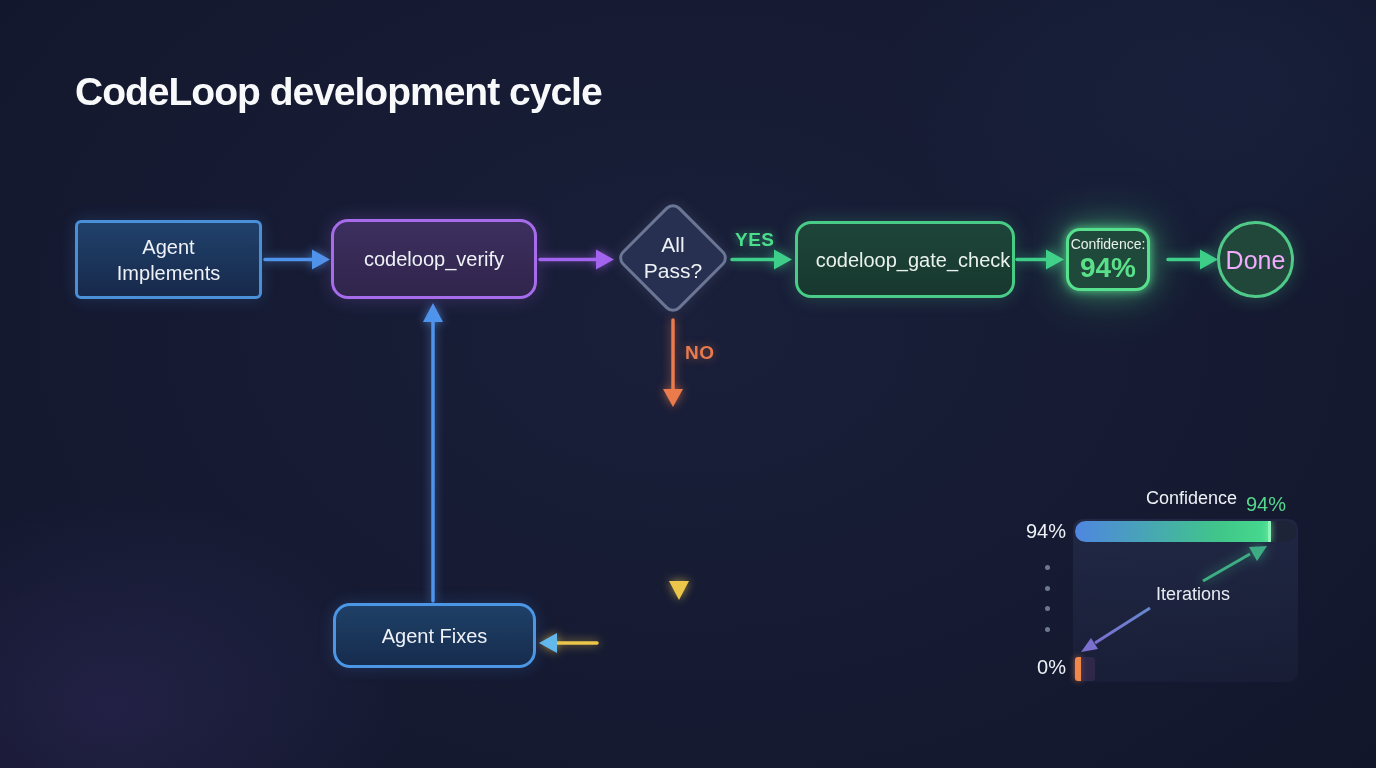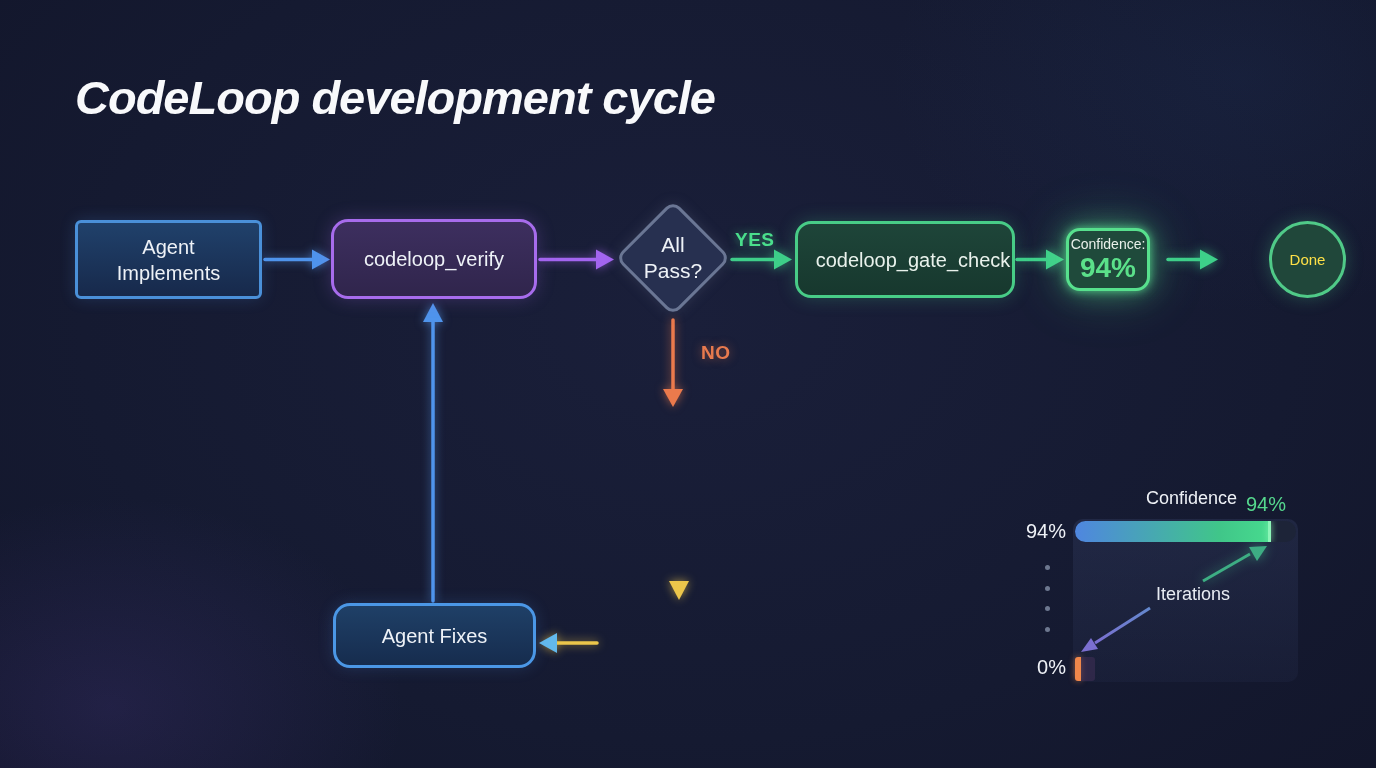--- a/index.html
+++ b/index.html
@@ -10,23 +10,22 @@
   }
   #canvas{
     position:relative;width:1376px;height:768px;
     background:
       radial-gradient(420px 300px at 8% 92%, rgba(92,70,165,0.20), rgba(0,0,0,0) 70%),
       radial-gradient(500px 340px at 90% 10%, rgba(45,80,140,0.12), rgba(0,0,0,0) 70%),
       radial-gradient(1100px 760px at 50% 42%, #1a1f3a 0%, #151a31 55%, #111428 100%);
   }
   .title{
     position:absolute;left:75px;top:70px;
-    font-size:47px;font-weight:bold;letter-spacing:-1px;
+    font-size:39px;font-weight:bold;letter-spacing:-1px;
     color:#f8f9fb;
-    font-style:italic;
   }
   
   .node{
     position:absolute;box-sizing:border-box;
     display:flex;align-items:center;justify-content:center;text-align:center;
     color:#eef2f7;font-size:20px;line-height:26px;
   }
   .n-implements{
     left:75px;top:220px;width:187px;height:79px;
     border:3px solid #4a90d9;border-radius:6px;
@@ -58,23 +57,23 @@
   .n-badge{
     left:1066px;top:228px;width:84px;height:63px;
     border:3px solid #57e08d;border-radius:14px;
     background:#1f4a3b;
     flex-direction:column;gap:0;
     box-shadow:0 0 10px rgba(90,230,145,0.75),0 0 28px rgba(90,230,145,0.45),0 0 55px rgba(90,230,145,0.30);
   }
   .n-badge .cap{font-size:14px;color:#e9f0ea;line-height:17px;}
   .n-badge .val{font-size:28px;font-weight:bold;color:#5be08a;line-height:30px;}
   .n-done{
-    left:1269px;top:221px;width:77px;height:77px;
+    left:1217px;top:221px;width:77px;height:77px;
     border:3px solid #50ca88;border-radius:50%;
-    background:#20473a;color:#fde047;font-size:15px;
+    background:#20473a;color:#f0abfc;font-size:25px;
     box-shadow:0 0 18px rgba(80,202,136,0.30);
   }
   .n-diagnose{
     left:575px;top:410px;width:216px;height:78px;
     border:3px solid #ed8456;border-radius:16px;
     background:linear-gradient(180deg,#452f29 0%,#3a2722 100%);
     box-shadow:0 0 16px rgba(237,132,86,0.22);
   }
   .n-repair{
     left:600px;top:603px;width:173px;height:79px;
@@ -83,21 +82,21 @@
     box-shadow:0 0 16px rgba(230,195,75,0.20);
   }
   .n-fixes{
     left:333px;top:603px;width:203px;height:65px;
     border:3px solid #4b97e6;border-radius:17px;
     background:linear-gradient(180deg,#1f4067 0%,#162c4e 100%);
     box-shadow:0 0 16px rgba(80,150,235,0.20);
   }
   .edge-label{position:absolute;font-size:19px;font-weight:bold;letter-spacing:0.5px;}
   .lbl-yes{left:735px;top:229px;color:#4ade8c;text-shadow:0 0 10px rgba(74,222,140,0.6);}
-  .lbl-no{left:685px;top:342px;color:#e87a4e;text-shadow:0 0 10px rgba(232,122,78,0.5);margin-left:16px;}
+  .lbl-no{left:685px;top:342px;color:#e87a4e;text-shadow:0 0 10px rgba(232,122,78,0.5);}
   
   #edges{position:absolute;left:0;top:0;pointer-events:none;}
   .st{stroke-width:3.5;fill:none;stroke-linecap:round;}
   .g-blue{filter:drop-shadow(0 0 5px rgba(90,155,240,0.65));}
   .g-purple{filter:drop-shadow(0 0 5px rgba(163,101,240,0.65));}
   .g-green{filter:drop-shadow(0 0 6px rgba(62,207,138,0.70));}
   .g-orange{filter:drop-shadow(0 0 5px rgba(235,122,76,0.65));}
   .g-yellow{filter:drop-shadow(0 0 5px rgba(236,198,75,0.65));}
   
   .chart-panel{

